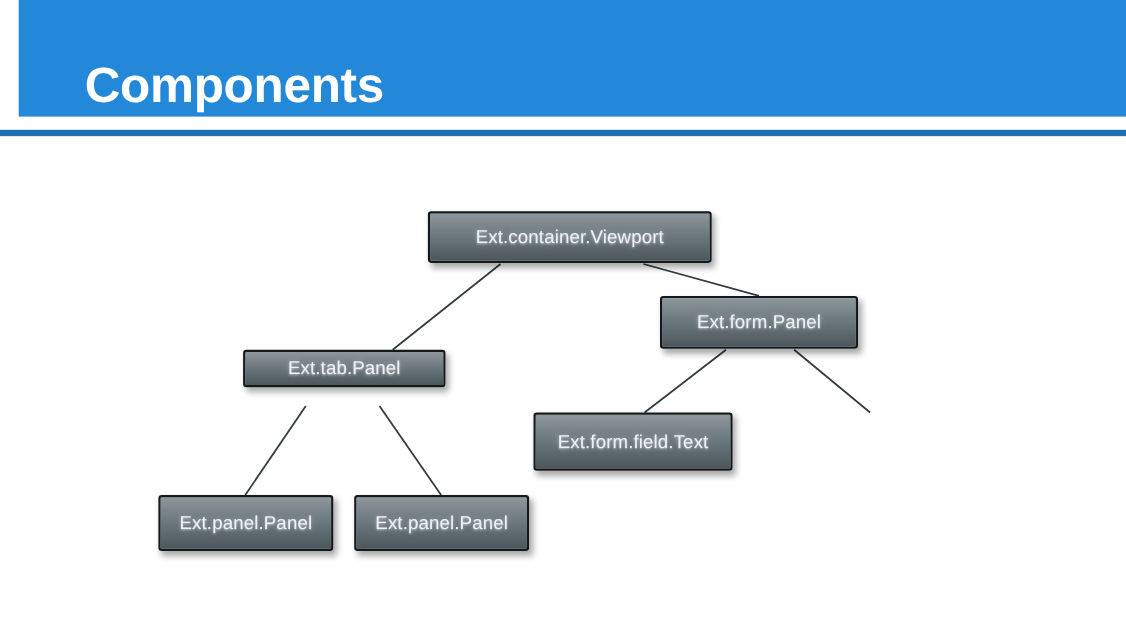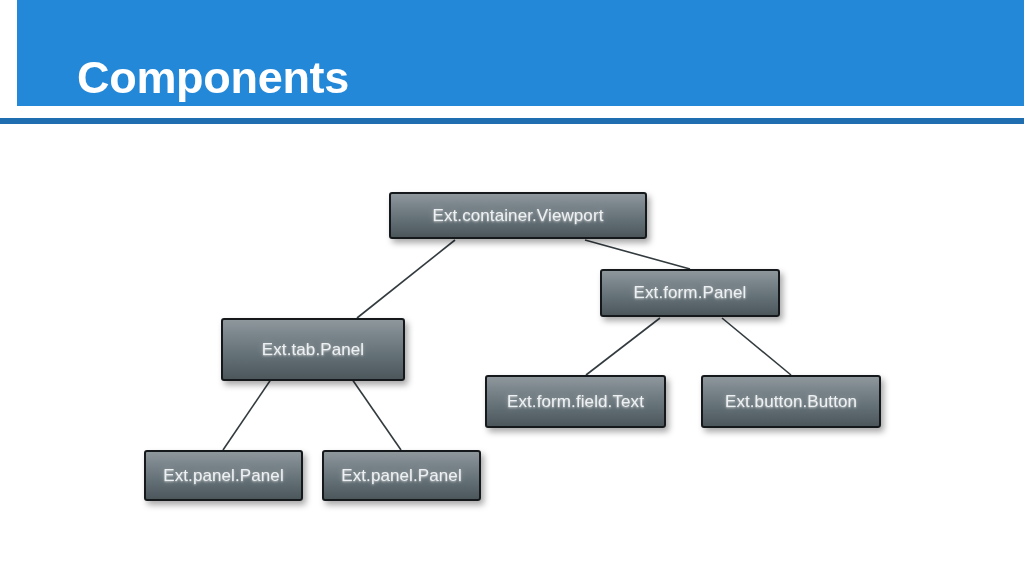--- a/index.html
+++ b/index.html
@@ -81,21 +81,21 @@
     font-size: 17px;
     font-weight: normal;
     letter-spacing: 0.1px;
     white-space: nowrap;
     text-shadow: 0 1px 2px rgba(255,255,255,0.55), 0 0 6px rgba(255,255,255,0.30);
   }
 
   
   .node-viewport    { left: 389px; top: 68px;  width: 258px; height: 47px; }
   .node-form-panel  { left: 600px; top: 145px; width: 180px; height: 48px; }
-  .node-tab-panel   { left: 221px; top: 194px; width: 184px; height: 63px; }
+  .node-tab-panel   { left: 221px; top: 194px; width: 184px; height: 34px; }
   .node-field-text  { left: 485px; top: 251px; width: 181px; height: 53px; }
   .node-button      { left: 701px; top: 251px; width: 180px; height: 53px; }
   .node-panel-left  { left: 144px; top: 326px; width: 159px; height: 51px; }
   .node-panel-right { left: 322px; top: 326px; width: 159px; height: 51px; }
 </style>
 </head>
 <body>
 
 <div class="slide-header">
   <div class="slide-title">Components</div>
@@ -130,23 +130,20 @@
   </div>
 
   <div class="node node-tab-panel">
     <span class="node-label">Ext.tab.Panel</span>
   </div>
 
   <div class="node node-field-text">
     <span class="node-label">Ext.form.field.Text</span>
   </div>
 
-  <div class="node node-button">
-    <span class="node-label">Ext.button.Button</span>
-  </div>
 
   <div class="node node-panel-left">
     <span class="node-label">Ext.panel.Panel</span>
   </div>
 
   <div class="node node-panel-right">
     <span class="node-label">Ext.panel.Panel</span>
   </div>
 
 </div>

